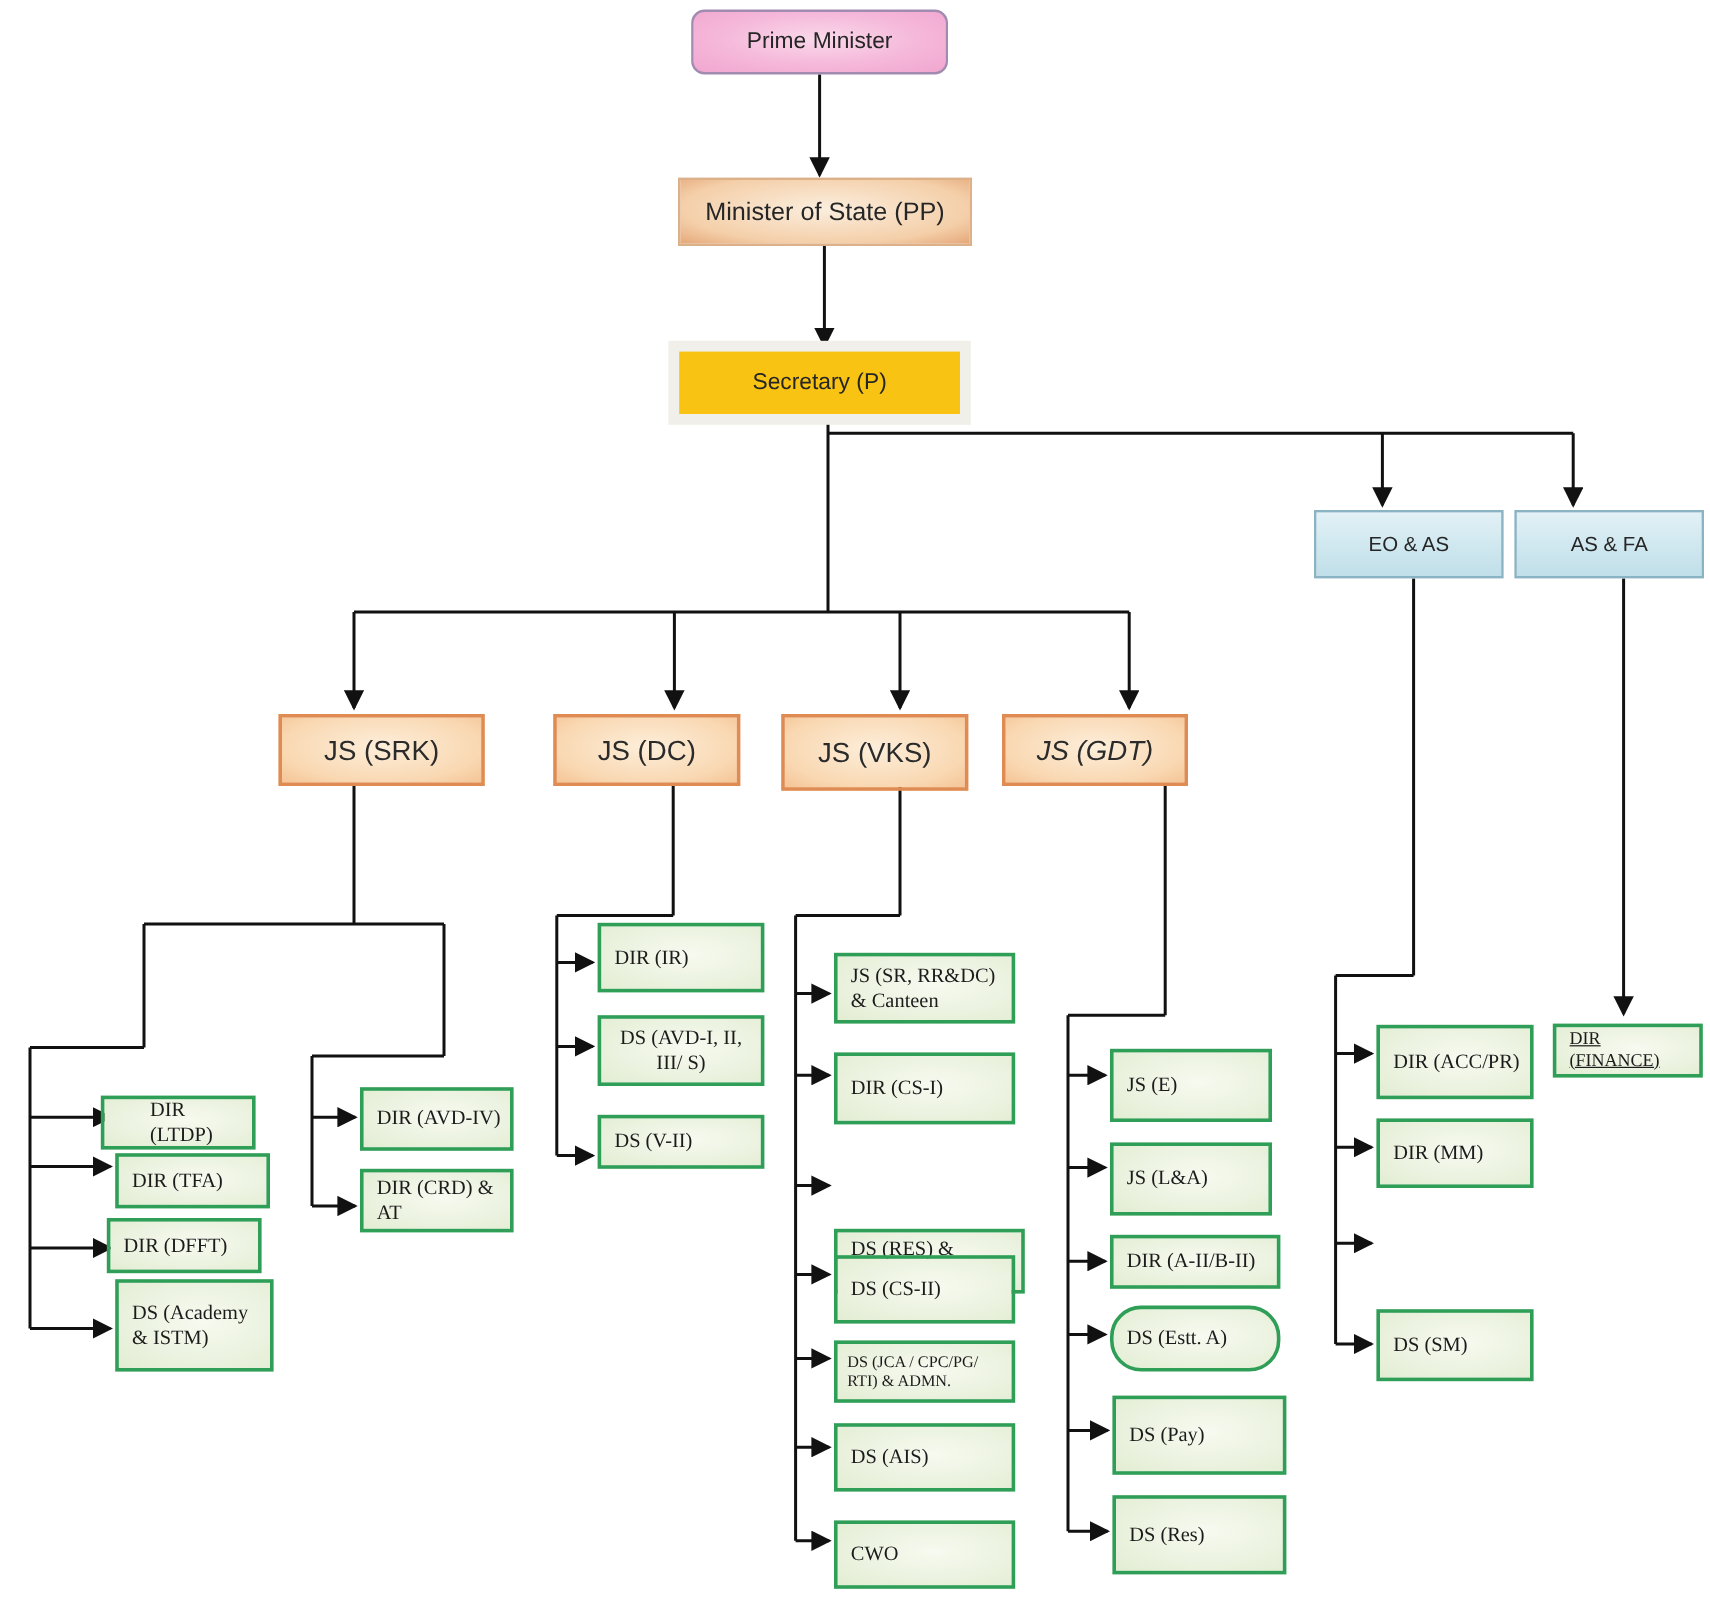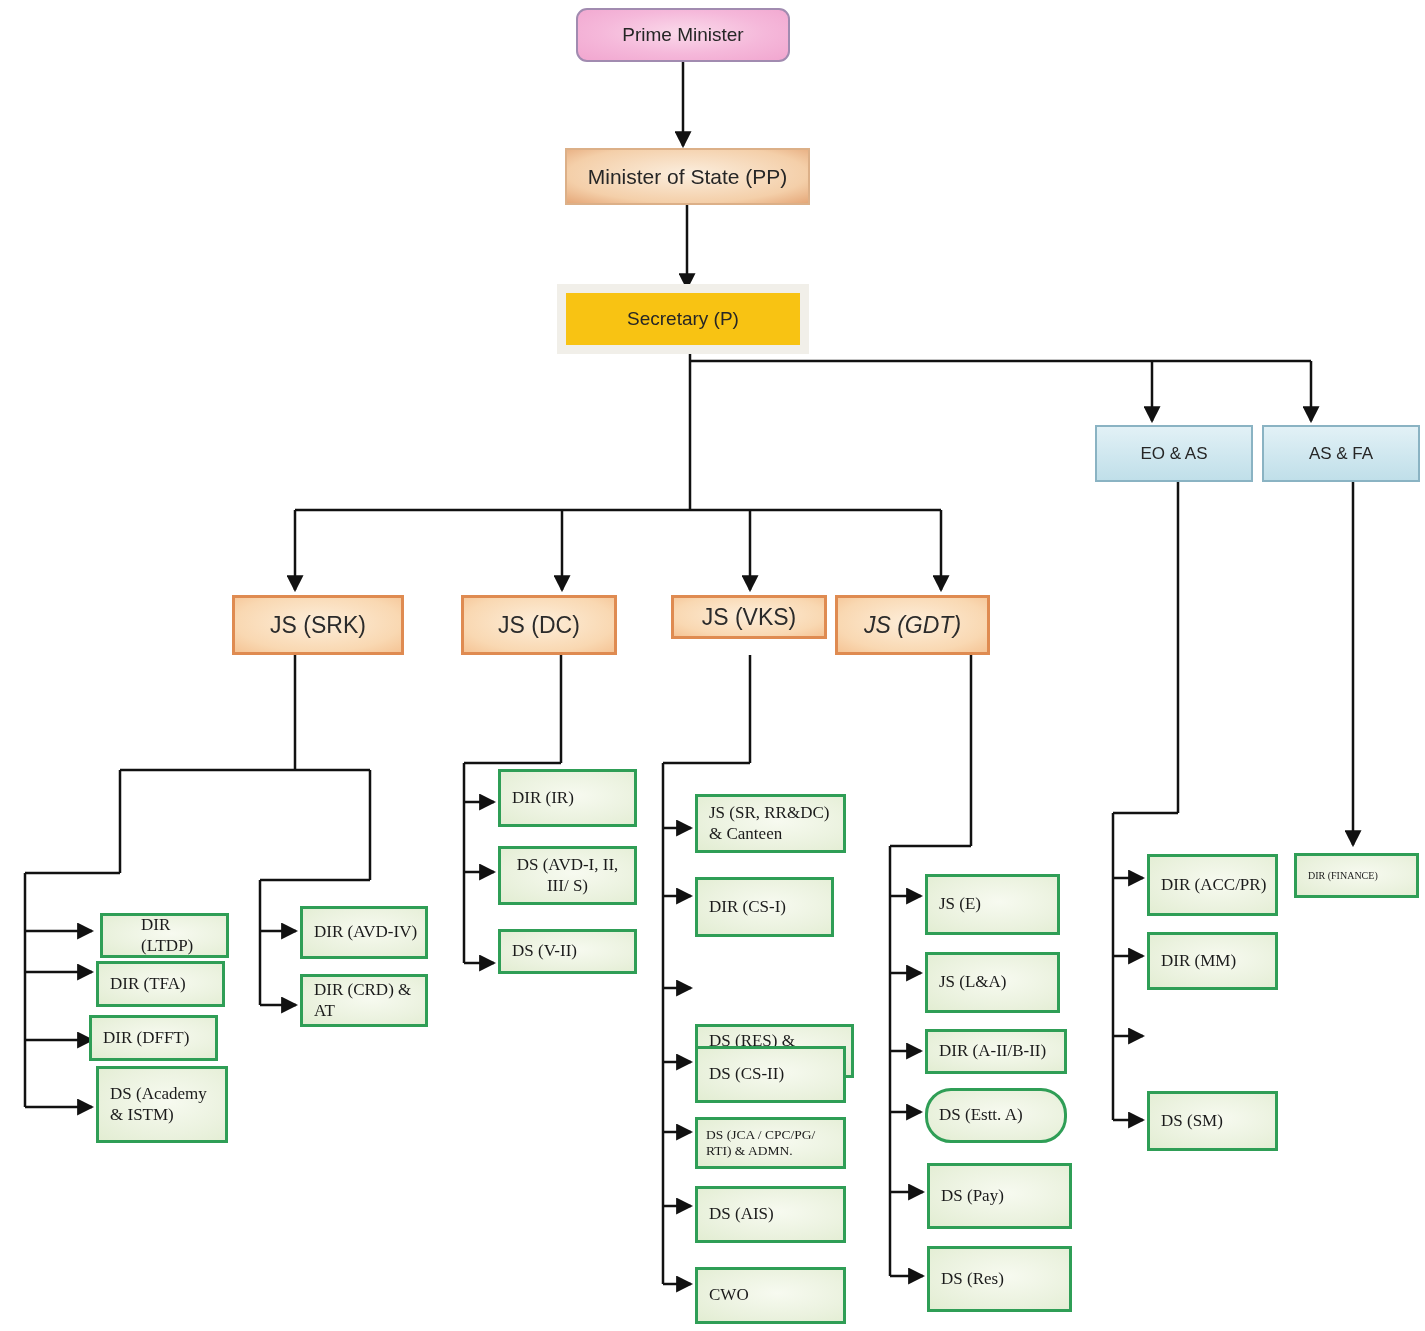--- a/index.html
+++ b/index.html
@@ -55,21 +55,21 @@
     font-family:"Liberation Serif", serif;
     font-size:17px;
     color:#1b1b1b;
     justify-content:flex-start;
     text-align:left;
     padding-left:11px;padding-right:4px;
     line-height:1.18;
   }
   .green.center{justify-content:center;text-align:center;padding-left:4px;}
   .green.small{font-size:13.5px;padding-left:8px;}
-  .green.fin{font-size:10px;}
+  .green.fin{font-size:15px;text-decoration:underline;}
 </style>
 </head>
 <body>
 
 <div id="canvas">
 
   <svg id="connectors" viewBox="0 0 1425 1331" xmlns="http://www.w3.org/2000/svg">
     <defs>
       <marker id="arrow" viewBox="0 0 8 8" refX="7" refY="4" markerWidth="6.8" markerHeight="6.8" orient="auto-start-reverse" markerUnits="strokeWidth">
         <path d="M0,0 L8,4 L0,8 Z" fill="#111111"></path>
@@ -126,37 +126,37 @@
 
   <div class="node pm" style="left:576px;top:8px;width:214px;height:54px;border-radius:11px;">Prime Minister</div>
   <div class="node mos" style="left:565px;top:148px;width:245px;height:57px;background:radial-gradient(ellipse at 50% 45%, #fbeede 0%, #f4cfa9 70%, #e5a778 100%);">Minister of State (PP)</div>
   <div class="node gold" style="left:566px;top:293px;width:234px;height:52px;">Secretary (P)</div>
 
   <div class="node blue" style="left:1095px;top:425px;width:158px;height:57px;">EO &amp; AS</div>
   <div class="node blue" style="left:1262px;top:425px;width:158px;height:57px;">AS &amp; FA</div>
 
   <div class="node js" style="left:232px;top:595px;width:172px;height:60px;">JS (SRK)</div>
   <div class="node js" style="left:461px;top:595px;width:156px;height:60px;">JS (DC)</div>
-  <div class="node js" style="left:671px;top:595px;width:156px;height:44px;">JS (VKS)</div>
+  <div class="node js" style="left:651px;top:595px;width:156px;height:64px;">JS (VKS)</div>
   <div class="node js" style="left:835px;top:595px;width:155px;height:60px;font-style:italic;">JS (GDT)</div>
 
-  <div class="node green" style="left:100px;top:913px;width:129px;height:45px;padding-left:38px;">DIR (LTDP)</div>
+  <div class="node green" style="left:84px;top:913px;width:129px;height:45px;padding-left:38px;">DIR (LTDP)</div>
   <div class="node green" style="left:96px;top:961px;width:129px;height:46px;">DIR (TFA)</div>
   <div class="node green" style="left:89px;top:1015px;width:129px;height:46px;">DIR (DFFT)</div>
   <div class="node green" style="left:96px;top:1066px;width:132px;height:77px;">DS (Academy &amp; ISTM)</div>
 
   <div class="node green" style="left:300px;top:906px;width:128px;height:53px;">DIR (AVD-IV)</div>
   <div class="node green" style="left:300px;top:974px;width:128px;height:53px;">DIR (CRD) &amp; AT</div>
 
   <div class="node green" style="left:498px;top:769px;width:139px;height:58px;">DIR (IR)</div>
   <div class="node green center" style="left:498px;top:846px;width:139px;height:59px;">DS (AVD-I, II, III/ S)</div>
   <div class="node green" style="left:498px;top:929px;width:139px;height:45px;">DS (V-II)</div>
 
   <div class="node green" style="left:695px;top:794px;width:151px;height:59px;">JS (SR, RR&amp;DC) &amp; Canteen</div>
-  <div class="node green" style="left:695px;top:877px;width:139px;height:60px;">DIR (CS-I)</div>
+  <div class="node green" style="left:695px;top:877px;width:151px;height:60px;">DIR (CS-I)</div>
   <div class="node green" style="left:695px;top:1024px;width:159px;height:54px;">DS (RES) &amp; ADMN</div>
   <div class="node green" style="left:695px;top:1046px;width:151px;height:57px;">DS (CS-II)</div>
   <div class="node green small" style="left:695px;top:1117px;width:151px;height:52px;">DS (JCA / CPC/PG/ RTI) &amp; ADMN.</div>
   <div class="node green" style="left:695px;top:1186px;width:151px;height:57px;">DS (AIS)</div>
   <div class="node green" style="left:695px;top:1267px;width:151px;height:57px;">CWO</div>
 
   <div class="node green" style="left:925px;top:874px;width:135px;height:61px;">JS (E)</div>
   <div class="node green" style="left:925px;top:952px;width:135px;height:61px;">JS (L&amp;A)</div>
   <div class="node green" style="left:925px;top:1029px;width:142px;height:45px;">DIR (A-II/B-II)</div>
   <div class="node green" style="left:925px;top:1088px;width:142px;height:55px;border-radius:26px;">DS (Estt. A)</div>

